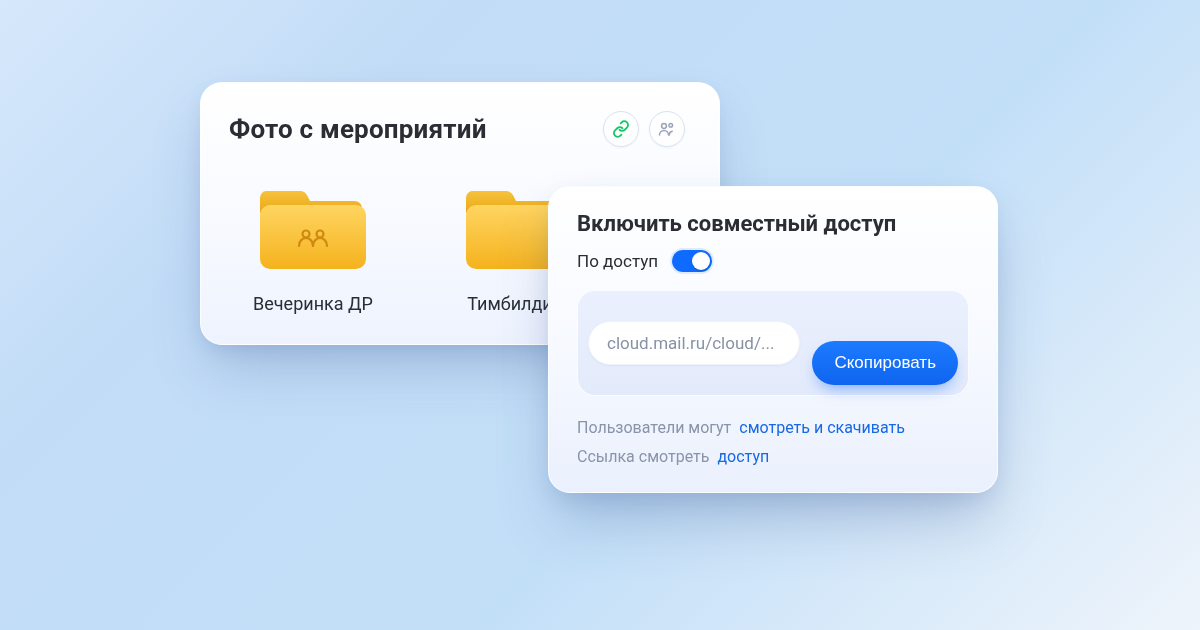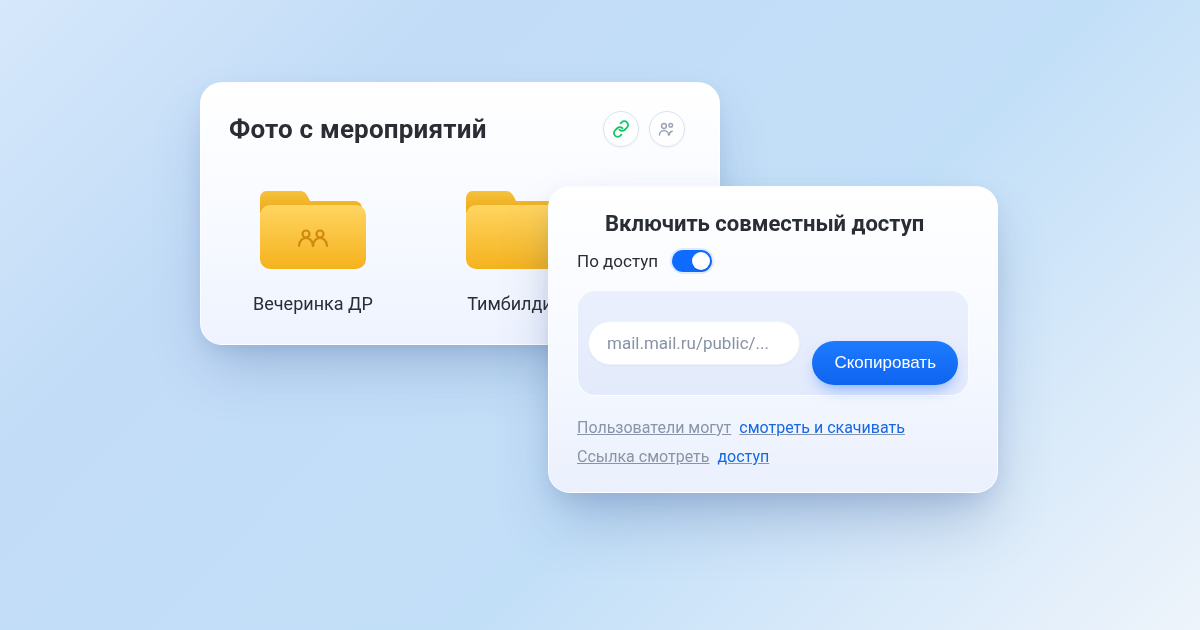--- a/index.html
+++ b/index.html
@@ -87,21 +87,20 @@
       0 34px 60px -10px rgba(60,90,150,0.30),
       0 10px 24px -6px rgba(60,90,150,0.18);
     border: 1px solid rgba(255,255,255,0.75);
     padding: 24px 28px 26px 28px;
   }
   .share-title {
     font-size: 22px;
     font-weight: 700;
     color: #2a2d33;
     margin-bottom: 14px;
-    margin-left: 28px;
   }
   .link-row {
     display: flex;
     align-items: center;
     gap: 14px;
     margin-bottom: 18px;
   }
   .link-row-label {
     font-size: 17px;
     color: #2a2d33;
@@ -169,21 +168,20 @@
     margin-top: 40px;
   }
 
   .meta-line {
     font-size: 16px;
     color: #8a94a8;
     display: flex;
     gap: 8px;
     margin-top: 10px;
     flex-wrap: wrap;
-    text-decoration: underline;
   }
   .meta-line .value {
     color: #1668e3;
     cursor: pointer;
     text-align: center;
   }
 </style>
 </head>
 <body>
 
@@ -261,21 +259,21 @@
 
 <div class="share-panel">
   <div class="share-title">Включить совместный доступ</div>
 
   <div class="link-row">
     <div class="link-row-label">По доступ</div>
     <div class="toggle" role="switch" aria-checked="true"></div>
   </div>
 
   <div class="copy-row">
-    <div class="link-field">mail.mail.ru/public/...</div>
+    <div class="link-field">cloud.mail.ru/cloud/...</div>
     <button class="copy-btn">Скопировать</button>
   </div>
 
   <div class="meta-line">
     <span>Пользователи могут</span>
     <span class="value">смотреть и скачивать</span>
   </div>
   <div class="meta-line">
     <span>Ссылка смотреть</span>
     <span class="value">доступ</span>

